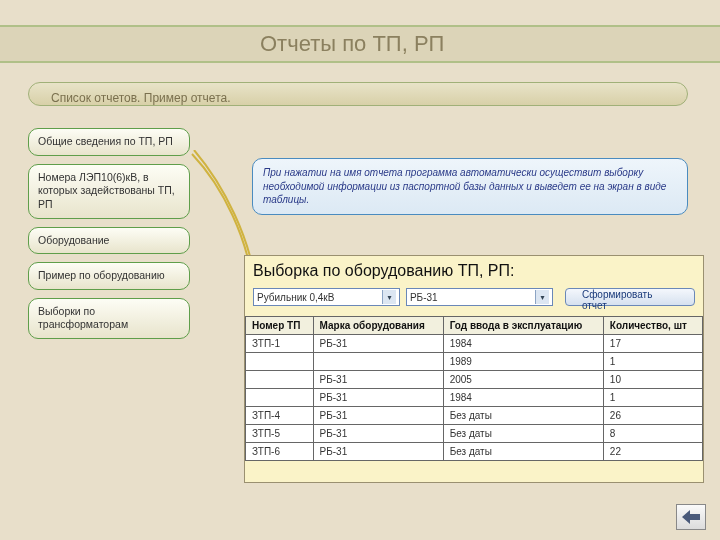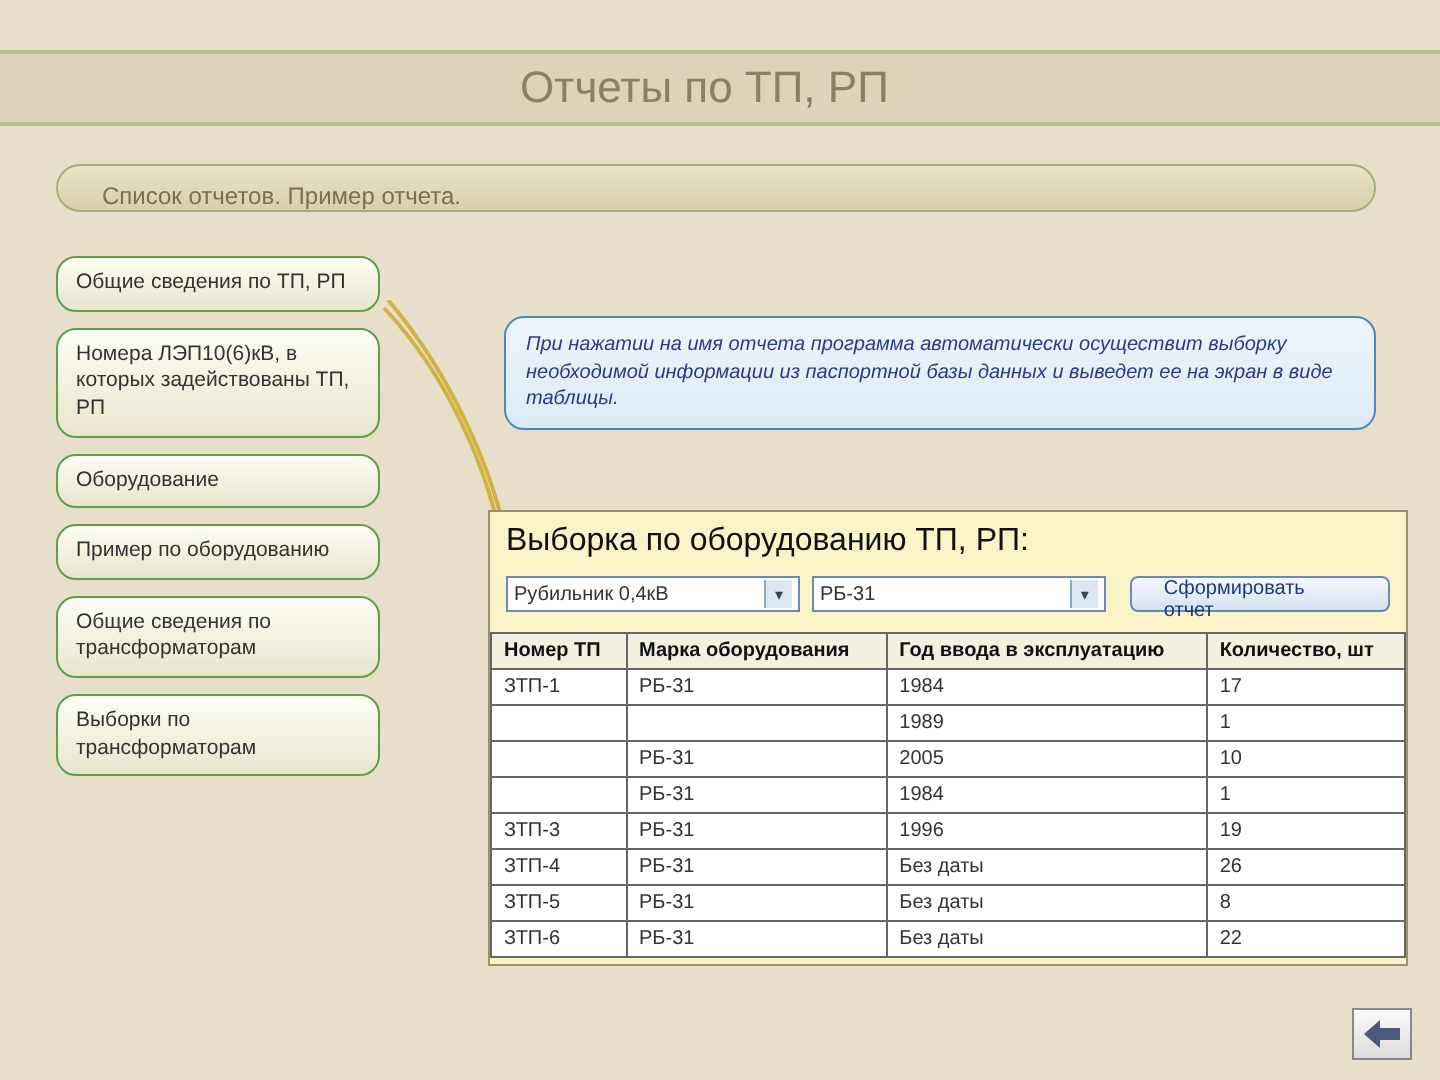--- a/index.html
+++ b/index.html
@@ -150,21 +150,20 @@
 
 <div class="sub-band">
   <span>Список отчетов. Пример отчета.</span>
 </div>
 
 <div class="sidebar">
   <div class="pill"><span>Общие сведения по ТП, РП</span></div>
   <div class="pill"><span>Номера ЛЭП10(6)кВ, в которых задействованы ТП, РП</span></div>
   <div class="pill"><span>Оборудование</span></div>
   <div class="pill"><span>Пример по оборудованию</span></div>
-  <div class="pill"><span>Общие сведения по трансформаторам</span></div>
   <div class="pill"><span>Выборки по трансформаторам</span></div>
 </div>
 
 <div class="info-box">
   <span>При нажатии на имя отчета программа автоматически осуществит выборку необходимой информации из паспортной базы данных и выведет ее на экран в виде таблицы.</span>
 </div>
 
 <svg class="arrow-svg" viewBox="0 0 100 140">
   <path d="M 6 4 C 40 40 60 90 66 128" stroke="#d0b340" stroke-width="2" fill="none"></path>
   <path d="M 8 0 C 42 40 62 90 68 124" stroke="#d0b340" stroke-width="2" fill="none"></path>
@@ -215,26 +214,20 @@
           <td>2005</td>
           <td>10</td>
         </tr>
         <tr>
           <td></td>
           <td>РБ-31</td>
           <td>1984</td>
           <td>1</td>
         </tr>
         <tr>
-          <td>ЗТП-3</td>
-          <td>РБ-31</td>
-          <td>1996</td>
-          <td>19</td>
-        </tr>
-        <tr>
           <td>ЗТП-4</td>
           <td>РБ-31</td>
           <td>Без даты</td>
           <td>26</td>
         </tr>
         <tr>
           <td>ЗТП-5</td>
           <td>РБ-31</td>
           <td>Без даты</td>
           <td>8</td>

